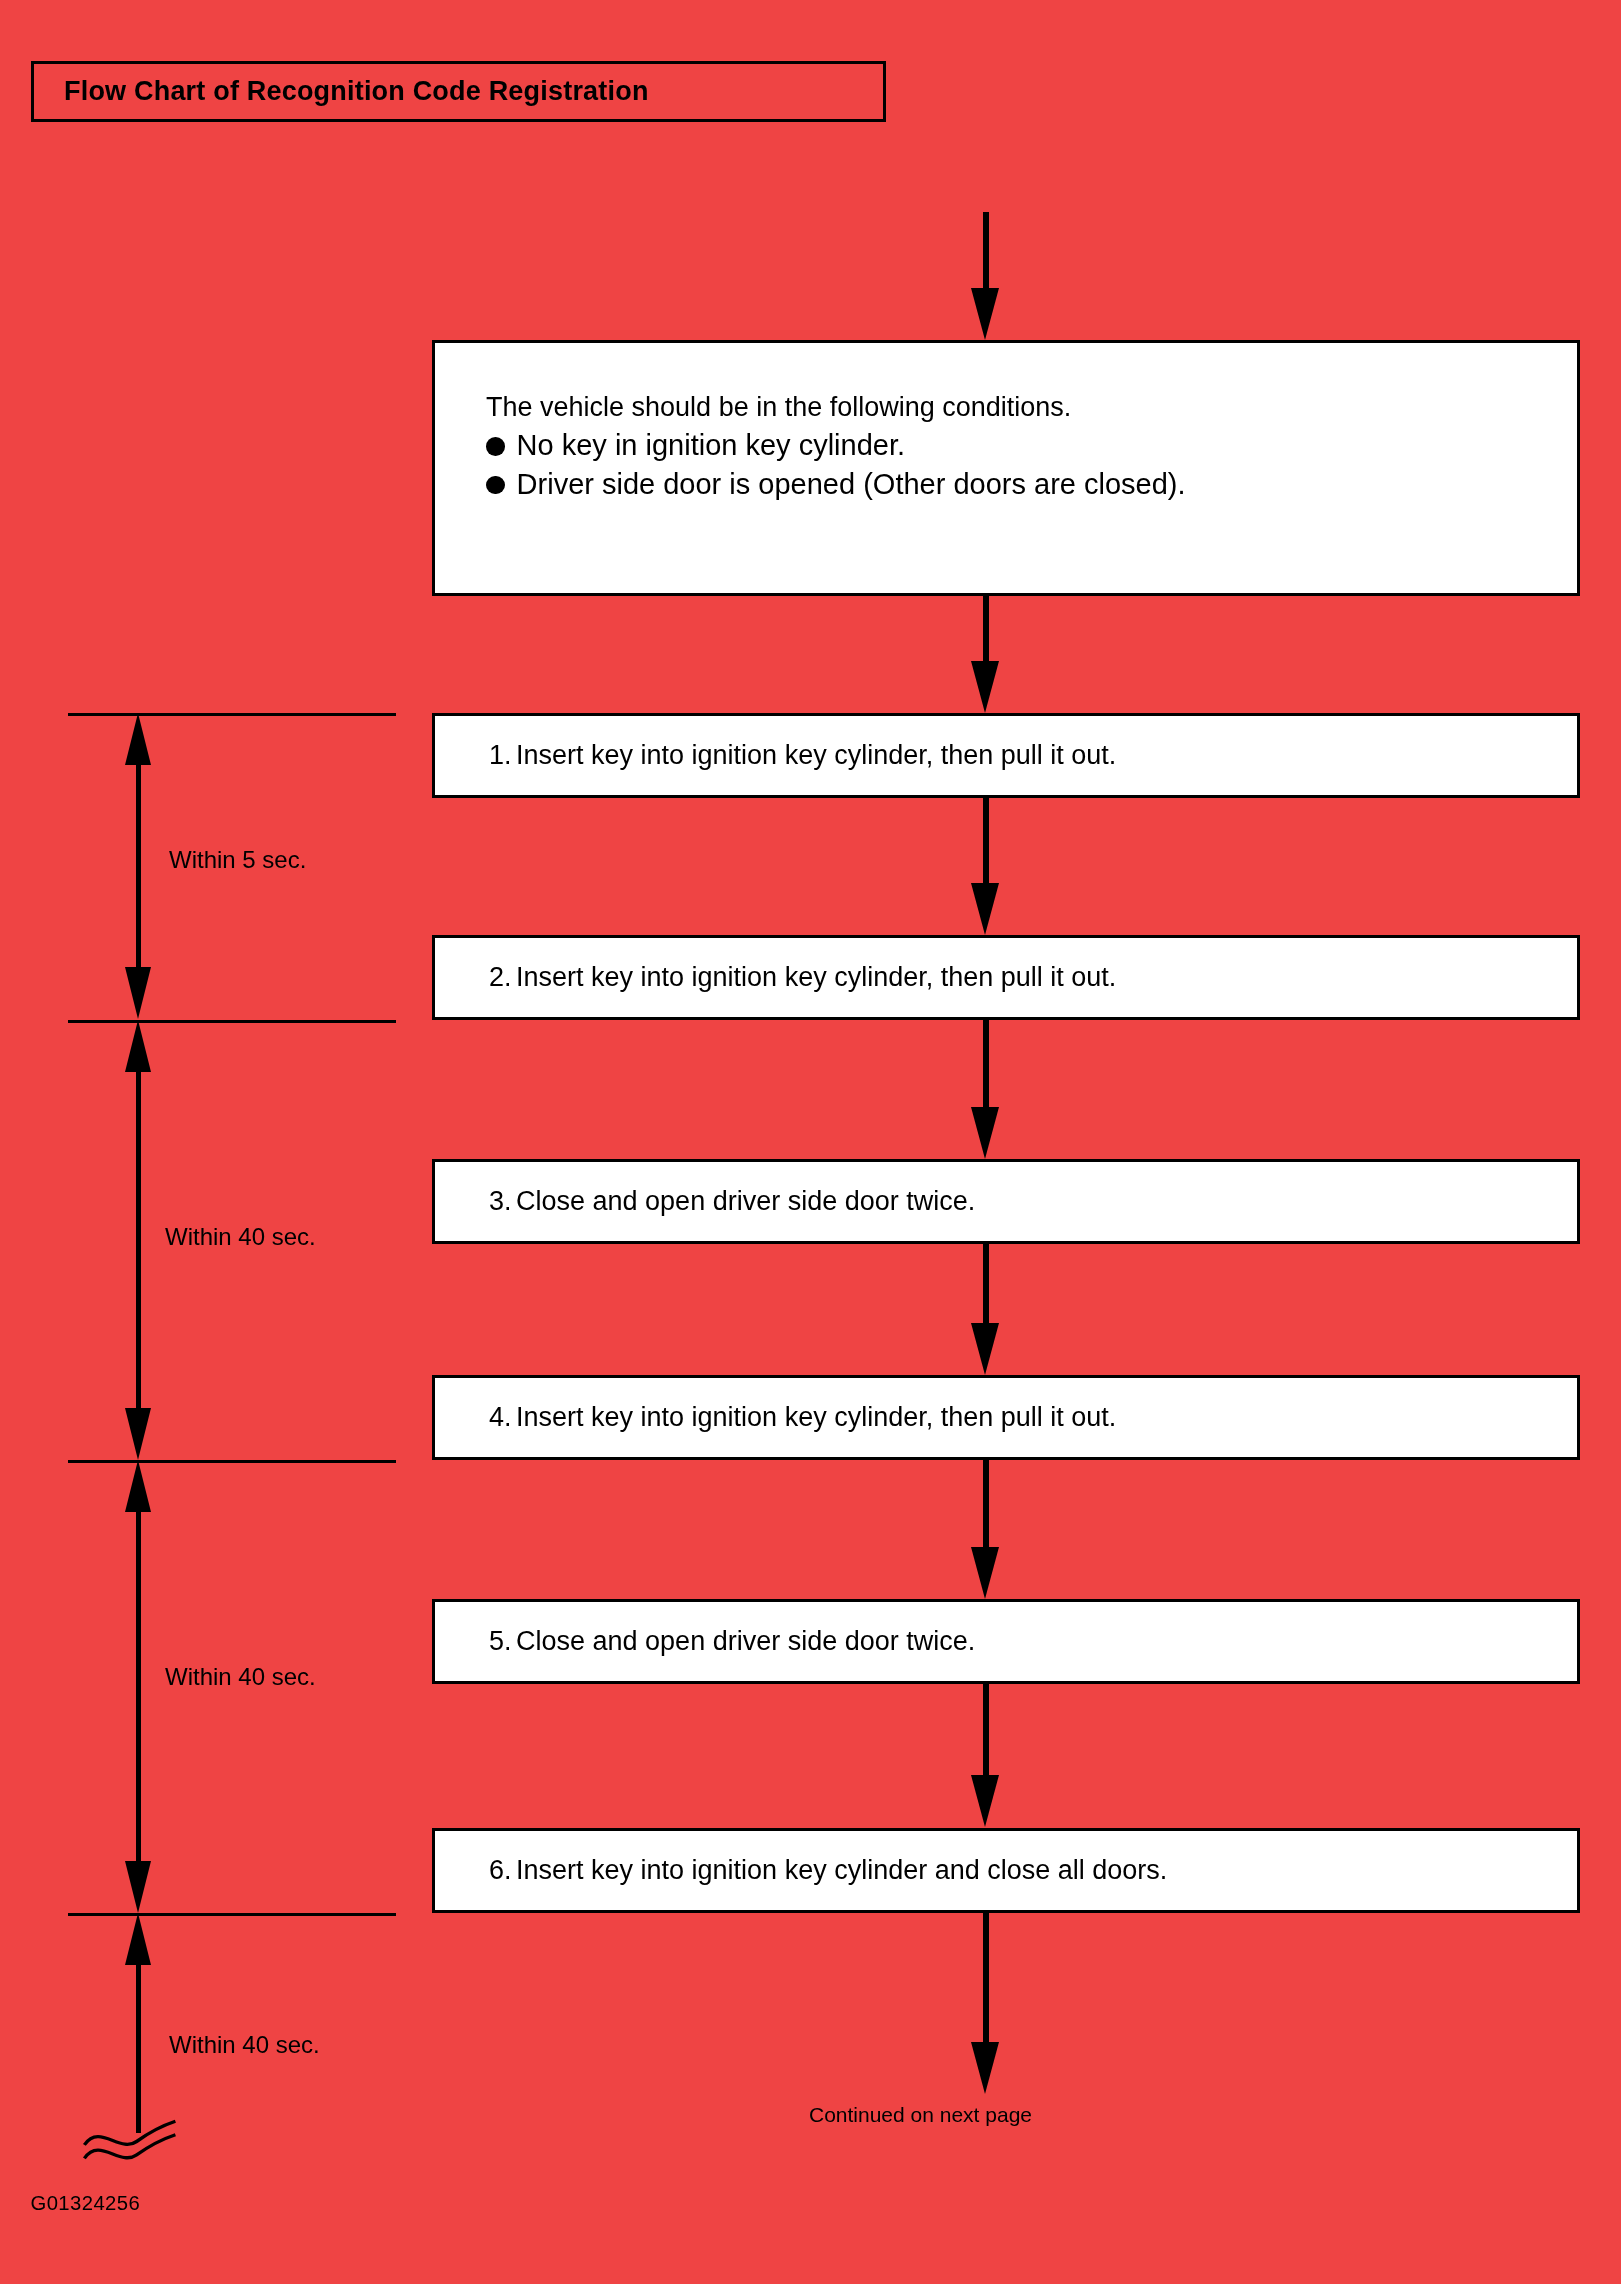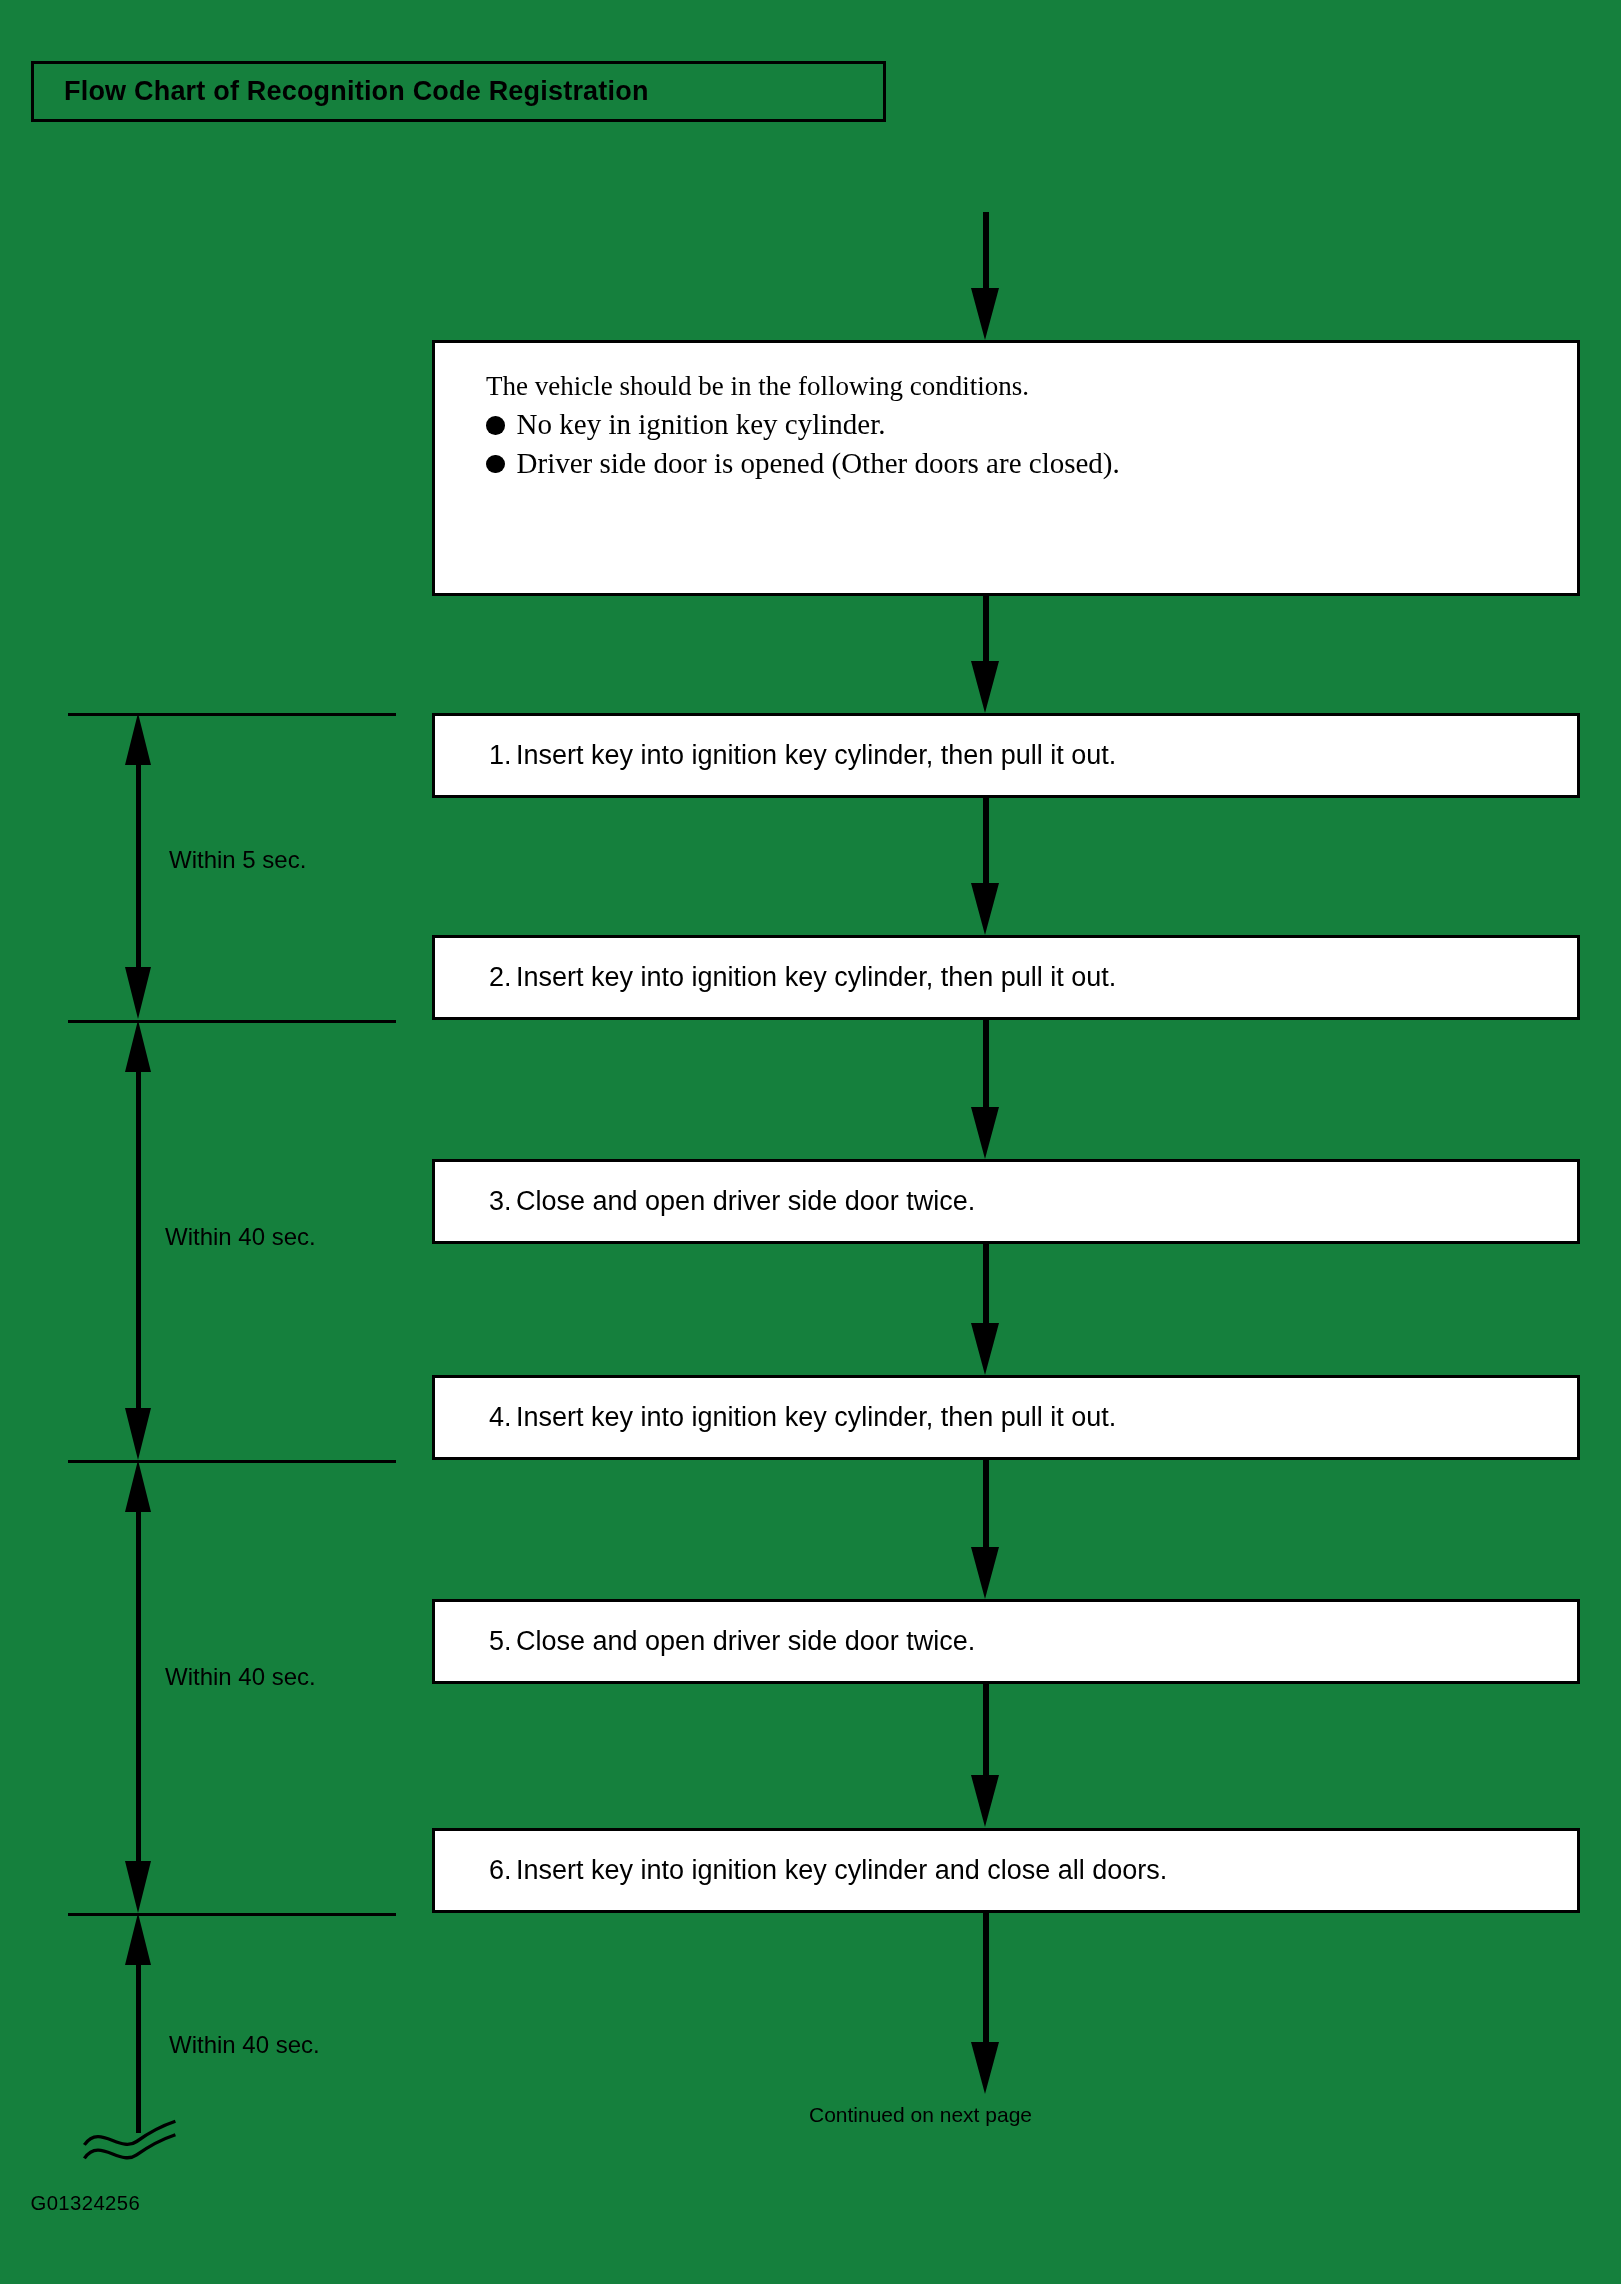--- a/index.html
+++ b/index.html
@@ -8,21 +8,21 @@
     background: #ffffff;
   }
   body {
     font-family: "Liberation Sans", sans-serif;
     color: #000000;
   }
   #page {
     position: relative;
     width: 1621px;
     height: 2284px;
-    background: #15803d;
+    background: #ef4444;
     overflow: hidden;
   }
 
   
   .title-box {
     position: absolute;
     left: 30.5px;
     top: 61px;
     width: 855px;
     height: 61px;
@@ -63,22 +63,21 @@
     position: absolute;
     border: 3.4px solid #000;
     box-sizing: border-box;
     background: #fff;
   }
   .cond-box {
     left: 432px;
     top: 340px;
     width: 1148px;
     height: 256px;
-    padding: 25px 0 0 51px;
-    font-family: Liberation Serif, serif;
+    padding: 46px 0 0 51px;
   }
   .cond-line {
     font-size: 27px;
     line-height: 1.36;
     white-space: nowrap;
   }
   .cond-bullet-line {
     font-size: 29px;
     line-height: 1.34;
     white-space: nowrap;

